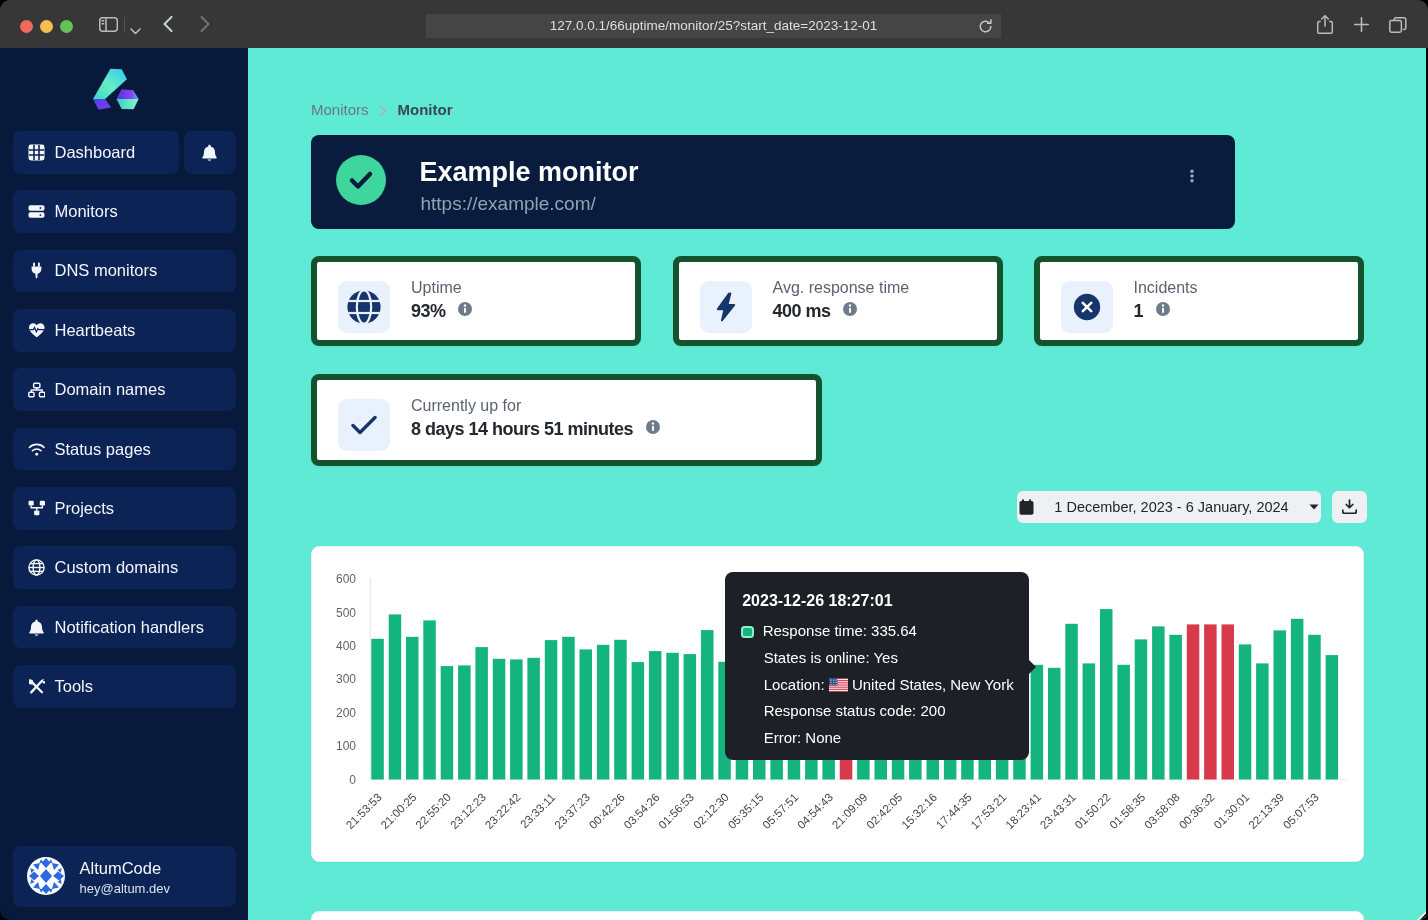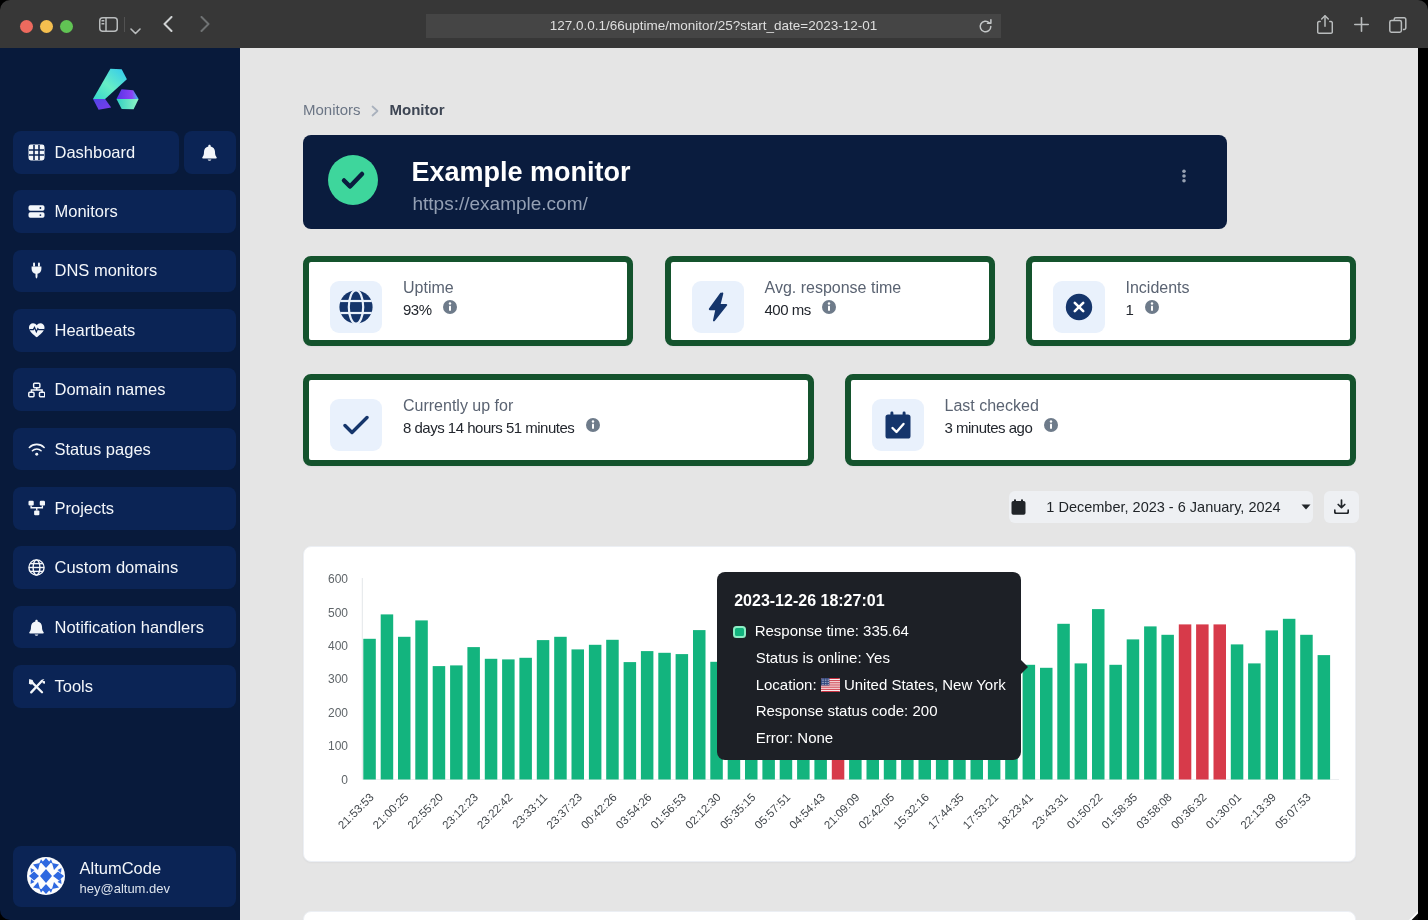--- a/index.html
+++ b/index.html
@@ -14,36 +14,36 @@
 .sidebar { position:absolute; left:0; top:0; width:250px; height:100%; background:#081a3b; }
 .logo { position:absolute; left:92px; top:19px; }
 .mi { position:absolute; height:42.5px; background:#0b2455; border-radius:8px; color:#f3f6fa;
   font-size:16.5px; display:flex; align-items:center; padding-left:15px; }
 .mic { width:17.5px; display:inline-flex; margin-right:9.5px; justify-content:center; }
 .bellbtn { justify-content:center; padding-left:0; }
 .usercard { position:absolute; left:12.5px; top:797.5px; width:223px; height:61.5px; background:#0b2455; border-radius:8px; }
 .uav { position:absolute; left:14.5px; top:11.5px; }
 .uname { position:absolute; left:67px; top:13px; color:#f3f6fa; font-size:16.5px; }
 .umail { position:absolute; left:67px; top:35px; color:#dbe2ec; font-size:13px; }
-.main { position:absolute; left:240px; top:0; width:1178px; height:100%; background:#e5e5e5; }
+.main { position:absolute; left:248px; top:0; width:1178px; height:100%; background:#5eead4; }
 .crumb { position:absolute; left:63px; top:53px; font-size:15px; color:#6b7585; }
 .crumb .sepv { margin:0 10.5px; vertical-align:-1.5px; }
 .crumb .cur { color:#3d4553; font-weight:700; }
 .hero { position:absolute; left:63px; top:87px; width:924px; height:94px; background:#0a1c3e; border-radius:8px; }
 .hcirc { position:absolute; left:25px; top:20px; width:50px; height:50px; border-radius:50%; background:#3ed69c; }
 .htitle { position:absolute; left:108.5px; top:22px; color:#fff; font-size:27px; font-weight:700; }
 .hurl { position:absolute; left:109.5px; top:58px; color:#94a0b4; font-size:19px; }
 .hdots { position:absolute; right:41px; top:34px; }
 .card { position:absolute; background:#fff; border:6px solid #14532d; border-radius:8px;
   box-shadow:0 1px 2px rgba(20,30,60,0.04); }
 .tile { position:absolute; left:21px; top:19px; width:52px; height:52px; background:#e9f1fc; border-radius:9px;
   display:flex; align-items:center; justify-content:center; }
 .stxt { position:absolute; left:94px; top:17px; }
 .slabel { font-size:16px; color:#5a6372; margin-bottom:3px; }
-.sval { font-size:15px; font-weight:400; color:#23272e; letter-spacing:-0.5px; }
+.sval { font-size:18px; font-weight:700; color:#23272e; letter-spacing:-0.5px; }
 .info { display:inline-block; vertical-align:1px; margin-left:8px; }
 .datebtn { position:absolute; left:769px; top:443px; width:304px; height:31.5px; background:#eef0f3; border-radius:6px;
   font-size:14.5px; color:#212529; display:flex; align-items:center; justify-content:center; gap:20px; }
 .dlbtn { position:absolute; left:1084px; top:443px; width:35px; height:31.5px; background:#eef0f3; border-radius:6px;
   display:flex; align-items:center; justify-content:center; }
 .chart { position:absolute; left:63px; top:498px; width:1052.5px; height:316px; background:#fff;
   border:1px solid #eceff4; border-radius:8px; box-shadow:0 1px 2px rgba(20,30,60,0.04); }
 .ylab { font-size:12px; fill:#5f6569; font-family:"Liberation Sans",sans-serif; }
 .xlab { font-size:11.5px; fill:#42474c; font-family:"Liberation Sans",sans-serif; }
 .tt { position:absolute; left:413.2px; top:24.8px; width:304px; height:188.5px; background:#1d2026; border-radius:8px;
@@ -332,39 +332,20 @@
 </div>
         <div class="card" style="left:63px;top:326px;width:511px;height:92px">
 <div class="tile">
             <svg width="26" height="20" viewBox="0 0 26 20" style="">
               <path d="M2 10.5l7 7L24 2.5" fill="none" stroke="#15356b" stroke-width="3.4" stroke-linecap="round" stroke-linejoin="round"></path>
             </svg>
           </div>
 <div class="stxt">
             <div class="slabel">Currently up for</div>
             <div class="sval">8 days 14 hours 51 minutes <span class="info"><svg width="14" height="14" viewBox="0 0 14 14" style="">
-                  <circle cx="7" cy="7" r="7" fill="#6e7b8a"></circle>
-                  <rect x="6" y="5.8" width="2" height="5" rx="0.5" fill="#fff"></rect>
-                  <circle cx="7" cy="3.5" r="1.2" fill="#fff"></circle>
-                </svg></span></div>
-          </div>
-</div>
-        <div class="card" style="left:604.5px;top:326px;width:511px;height:92px">
-<div class="tile">
-            <svg width="26" height="28" viewBox="0 0 26 28" style="">
-              <path d="M0.5 8h25v17a2.6 2.6 0 0 1-2.6 2.6H3.1A2.6 2.6 0 0 1 0.5 25z" fill="#15356b"></path>
-              <path d="M3.1 3.4h19.8a2.6 2.6 0 0 1 2.6 2.6V8H0.5V6a2.6 2.6 0 0 1 2.6-2.6z" fill="#15356b"></path>
-              <rect x="5.4" y="0.5" width="3" height="5.6" rx="1.4" fill="#15356b"></rect>
-              <rect x="17.6" y="0.5" width="3" height="5.6" rx="1.4" fill="#15356b"></rect>
-              <path d="M7.5 17l4 4 7-8" fill="none" stroke="#fff" stroke-width="2.4" stroke-linecap="round" stroke-linejoin="round"></path>
-            </svg>
-          </div>
-<div class="stxt">
-            <div class="slabel">Last checked</div>
-            <div class="sval">3 minutes ago <span class="info"><svg width="14" height="14" viewBox="0 0 14 14" style="">
                   <circle cx="7" cy="7" r="7" fill="#6e7b8a"></circle>
                   <rect x="6" y="5.8" width="2" height="5" rx="0.5" fill="#fff"></rect>
                   <circle cx="7" cy="3.5" r="1.2" fill="#fff"></circle>
                 </svg></span></div>
           </div>
 </div>
   <div class="datebtn">
           <svg width="15" height="16" viewBox="0 0 15 16" style="">
             <path d="M0.5 5h14v9a1.8 1.8 0 0 1-1.8 1.8H2.3A1.8 1.8 0 0 1 0.5 14z" fill="#212529"></path>
             <path d="M2.3 2h10.4a1.8 1.8 0 0 1 1.8 1.8V5H0.5V3.8A1.8 1.8 0 0 1 2.3 2z" fill="#212529"></path>
@@ -477,21 +458,21 @@
             <text x="868.6" y="251.0" text-anchor="end" transform="rotate(-45 868.6 251.0)" class="xlab">03:58:08</text>
             <text x="903.4" y="251.0" text-anchor="end" transform="rotate(-45 903.4 251.0)" class="xlab">00:36:32</text>
             <text x="938.1" y="251.0" text-anchor="end" transform="rotate(-45 938.1 251.0)" class="xlab">01:30:01</text>
             <text x="972.8" y="251.0" text-anchor="end" transform="rotate(-45 972.8 251.0)" class="xlab">22:13:39</text>
             <text x="1007.5" y="251.0" text-anchor="end" transform="rotate(-45 1007.5 251.0)" class="xlab">05:07:53</text>
     </svg>
     <div class="tt">
 <div class="ttarrow"></div>
 <div class="tttitle">2023-12-26 18:27:01</div>
 <div class="ttrow" style="top:49.5px"><span class="ttmark"></span>Response time: 335.64</div>
-<div class="ttrow" style="top:76.2px;left:38.5px">Status is online: Yes</div>
+<div class="ttrow" style="top:76.2px;left:38.5px">States is online: Yes</div>
 <div class="ttrow" style="top:102.9px;left:38.5px">Location: <svg width="19" height="14" viewBox="0 0 19 14" style="vertical-align:-2px;border-radius:1.5px">
                 <rect width="19" height="14" fill="#fff"></rect>
                 <rect y="0" width="19" height="1.08" fill="#c92f3e"></rect>
                 <rect y="2.15" width="19" height="1.08" fill="#c92f3e"></rect>
                 <rect y="4.3" width="19" height="1.08" fill="#c92f3e"></rect>
                 <rect y="6.45" width="19" height="1.08" fill="#c92f3e"></rect>
                 <rect y="8.6" width="19" height="1.08" fill="#c92f3e"></rect>
                 <rect y="10.75" width="19" height="1.08" fill="#c92f3e"></rect>
                 <rect y="12.9" width="19" height="1.08" fill="#c92f3e"></rect>
                 <rect width="8.4" height="7.5" fill="#30457c"></rect>

